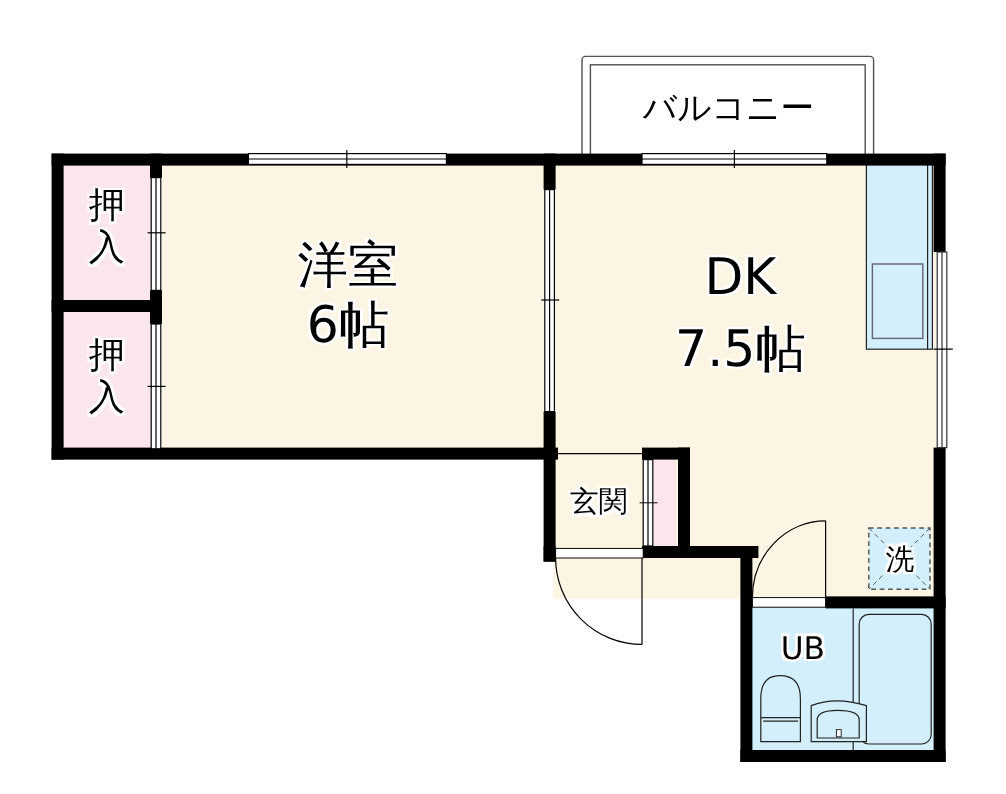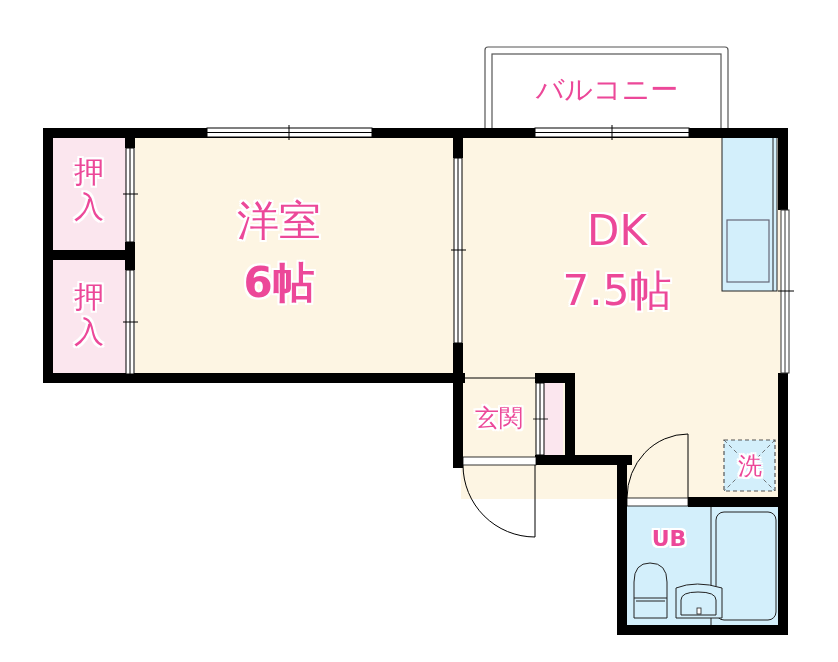--- a/index.html
+++ b/index.html
@@ -1,18 +1,18 @@
 <!DOCTYPE html>
 <html><head>
 <meta charset="utf-8">
 <style>
   html, body { margin: 0; padding: 0; background: #ffffff; }
   #stage { position: relative; width: 838px; height: 662px; overflow: hidden; background: #ffffff; font-family: "DejaVu Sans", "Liberation Sans", sans-serif; }
   #plan { position: absolute; left: 0; top: 0; }
-  .label { position: absolute; color: #ec4899; text-align: center; line-height: 1; white-space: nowrap;
+  .label { position: absolute; color: #000000; text-align: center; line-height: 1; white-space: nowrap;
     text-shadow: -2px -2px 0 #fff, 2px -2px 0 #fff, -2px 2px 0 #fff, 2px 2px 0 #fff, 0 -2px 0 #fff, 0 2px 0 #fff, -2px 0 0 #fff, 2px 0 0 #fff; }
   .big { font-size: 42px; }
   .mid { font-size: 28px; }
   .small { font-size: 24px; }
   .vert { font-size: 30px; line-height: 1.15; }
 </style>
 </head>
 <body>
 
 <div id="stage">
@@ -144,30 +144,30 @@
 
   <div class="label vert" style="left:68px; top:155px; width:42px;">
     <div>押</div>
     <div>入</div>
   </div>
   <div class="label vert" style="left:68px; top:280px; width:42px;">
     <div>押</div>
     <div>入</div>
   </div>
 
-  <div class="label big" style="left:204px; top:200px; width:150px;">
+  <div class="label big" style="left:215px; top:200px; width:150px;">
     <div>洋室</div>
-    <div style="margin-top:20px;font-weight:bold;">6帖</div>
+    <div style="margin-top:8px;">6帖</div>
   </div>
 
   <div class="label big" style="left:537px; top:210px; width:160px;">
     <div>DK</div>
     <div style="margin-top:18px;">7.5帖</div>
   </div>
 
   <div class="label mid" style="left:500px; top:76px; width:214px;">バルコニー</div>
 
   <div class="label small" style="left:464px; top:406px; width:70px;">玄関</div>
 
   <div class="label small" style="left:727px; top:454px; width:46px;">洗</div>
 
-  <div class="label mid" style="left:634px; top:528px; width:70px; font-size:22px;font-weight:bold;">UB</div>
+  <div class="label mid" style="left:634px; top:528px; width:70px; font-size:26px;">UB</div>
 </div>
 
 </body></html>

